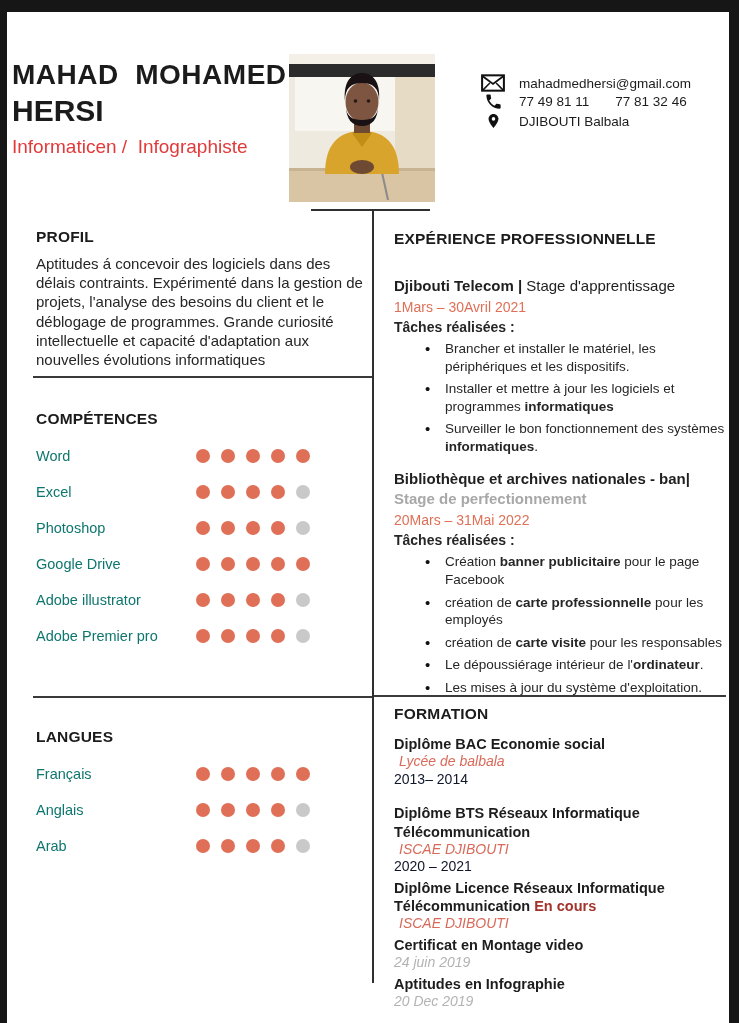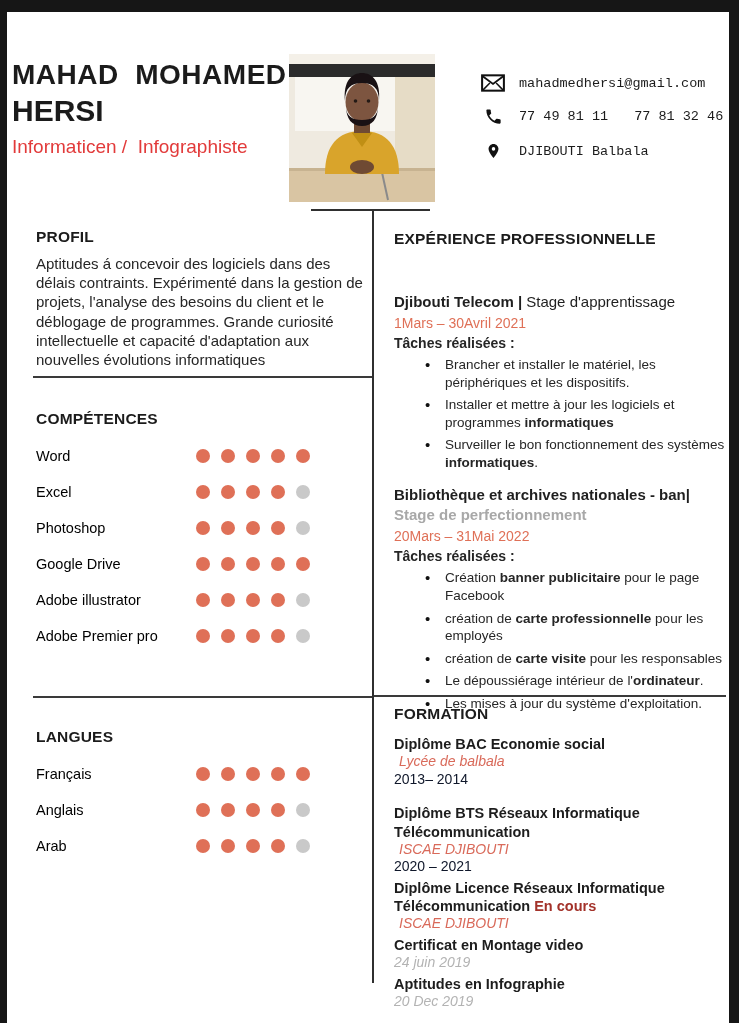--- a/index.html
+++ b/index.html
@@ -16,21 +16,21 @@
 
   
   .name-block{position:absolute;left:12px;top:60px;width:274px;color:#1b1b1b;}
   .name1{font-size:28px;font-weight:bold;letter-spacing:.5px;white-space:pre;line-height:1.1;}
   .name2{font-size:30px;font-weight:600;margin-top:3px;line-height:1.1;}
   .subtitle{margin-top:10px;font-size:19px;color:#e23a3a;white-space:pre;line-height:1.1;}
 
   .photo{position:absolute;left:289px;top:54px;width:146px;height:148px;}
   .photo svg{display:block;}
 
-  .contact{position:absolute;left:481px;top:74px;display:flex;flex-direction:column;gap:15px;font-family:Liberation Mono, monospace;}
+  .contact{position:absolute;left:481px;top:74px;display:flex;flex-direction:column;}
   .c-row{display:flex;align-items:center;gap:14px;font-size:13.5px;color:#1c1c1c;}
   .c-icon{width:24px;display:flex;justify-content:center;align-items:center;}
   .phone2{margin-left:26px;}
 
   
   .divider-h-top{position:absolute;left:311px;top:209px;width:119px;height:2px;background:#2f2f2f;}
   .divider-v{position:absolute;left:372px;top:209px;width:2px;height:774px;background:#2f2f2f;}
   .hr{position:absolute;background:#3a3a3a;height:1.5px;}
   #hr-left-1{left:33px;top:376px;width:339px;}
   #hr-left-2{left:33px;top:696px;width:339px;}
@@ -39,28 +39,28 @@
   .sec-title{font-size:15.5px;font-weight:bold;color:#1b1b1b;letter-spacing:.2px;}
 
   
   .profil{position:absolute;left:36px;top:228px;width:331px;}
   .profil p{margin:8px 0 0;font-size:15px;line-height:1.28;color:#262626;}
 
   .competences{position:absolute;left:36px;top:410px;width:322px;}
   .langues{position:absolute;left:36px;top:728px;width:322px;}
   .rate-rows{margin-top:20px;display:flex;flex-direction:column;gap:20px;}
   .rate-row{display:flex;align-items:center;}
-  .rate-label{width:160px;font-size:14.5px;color:#000000;}
+  .rate-label{width:160px;font-size:14.5px;color:#0f766e;}
   .dots{display:flex;gap:11px;}
   .dot{width:14px;height:14px;border-radius:50%;background:#c9c9c9;}
   .dot.on{background:#df7057;}
 
   
   .experience{position:absolute;left:394px;top:230px;width:334px;}
-  .jobs{margin-top:44px;}
+  .jobs{margin-top:28px;}
   .job{margin-bottom:14px;}
   .job-title{font-size:15px;line-height:1.32;color:#1f1f1f;}
   .job-title .company{font-weight:bold;}
   .job-title .muted{color:#a8a8a8;font-weight:bold;}
   .job-dates{font-size:14px;color:#df7057;margin-top:2px;line-height:1.3;}
   .tasks-label{font-size:14px;font-weight:600;color:#262626;margin-top:2px;line-height:1.3;}
   ul.tasks{margin:4px 0 0;padding:0 0 0 31px;list-style:none;display:flex;flex-direction:column;gap:5px;}
   ul.tasks li{position:relative;padding-left:20px;font-size:13.5px;line-height:1.3;color:#262626;}
   ul.tasks li::before{content:"\2022";position:absolute;left:0;top:-1px;font-size:15px;color:#111;}
   .seg-b{font-weight:bold;}

